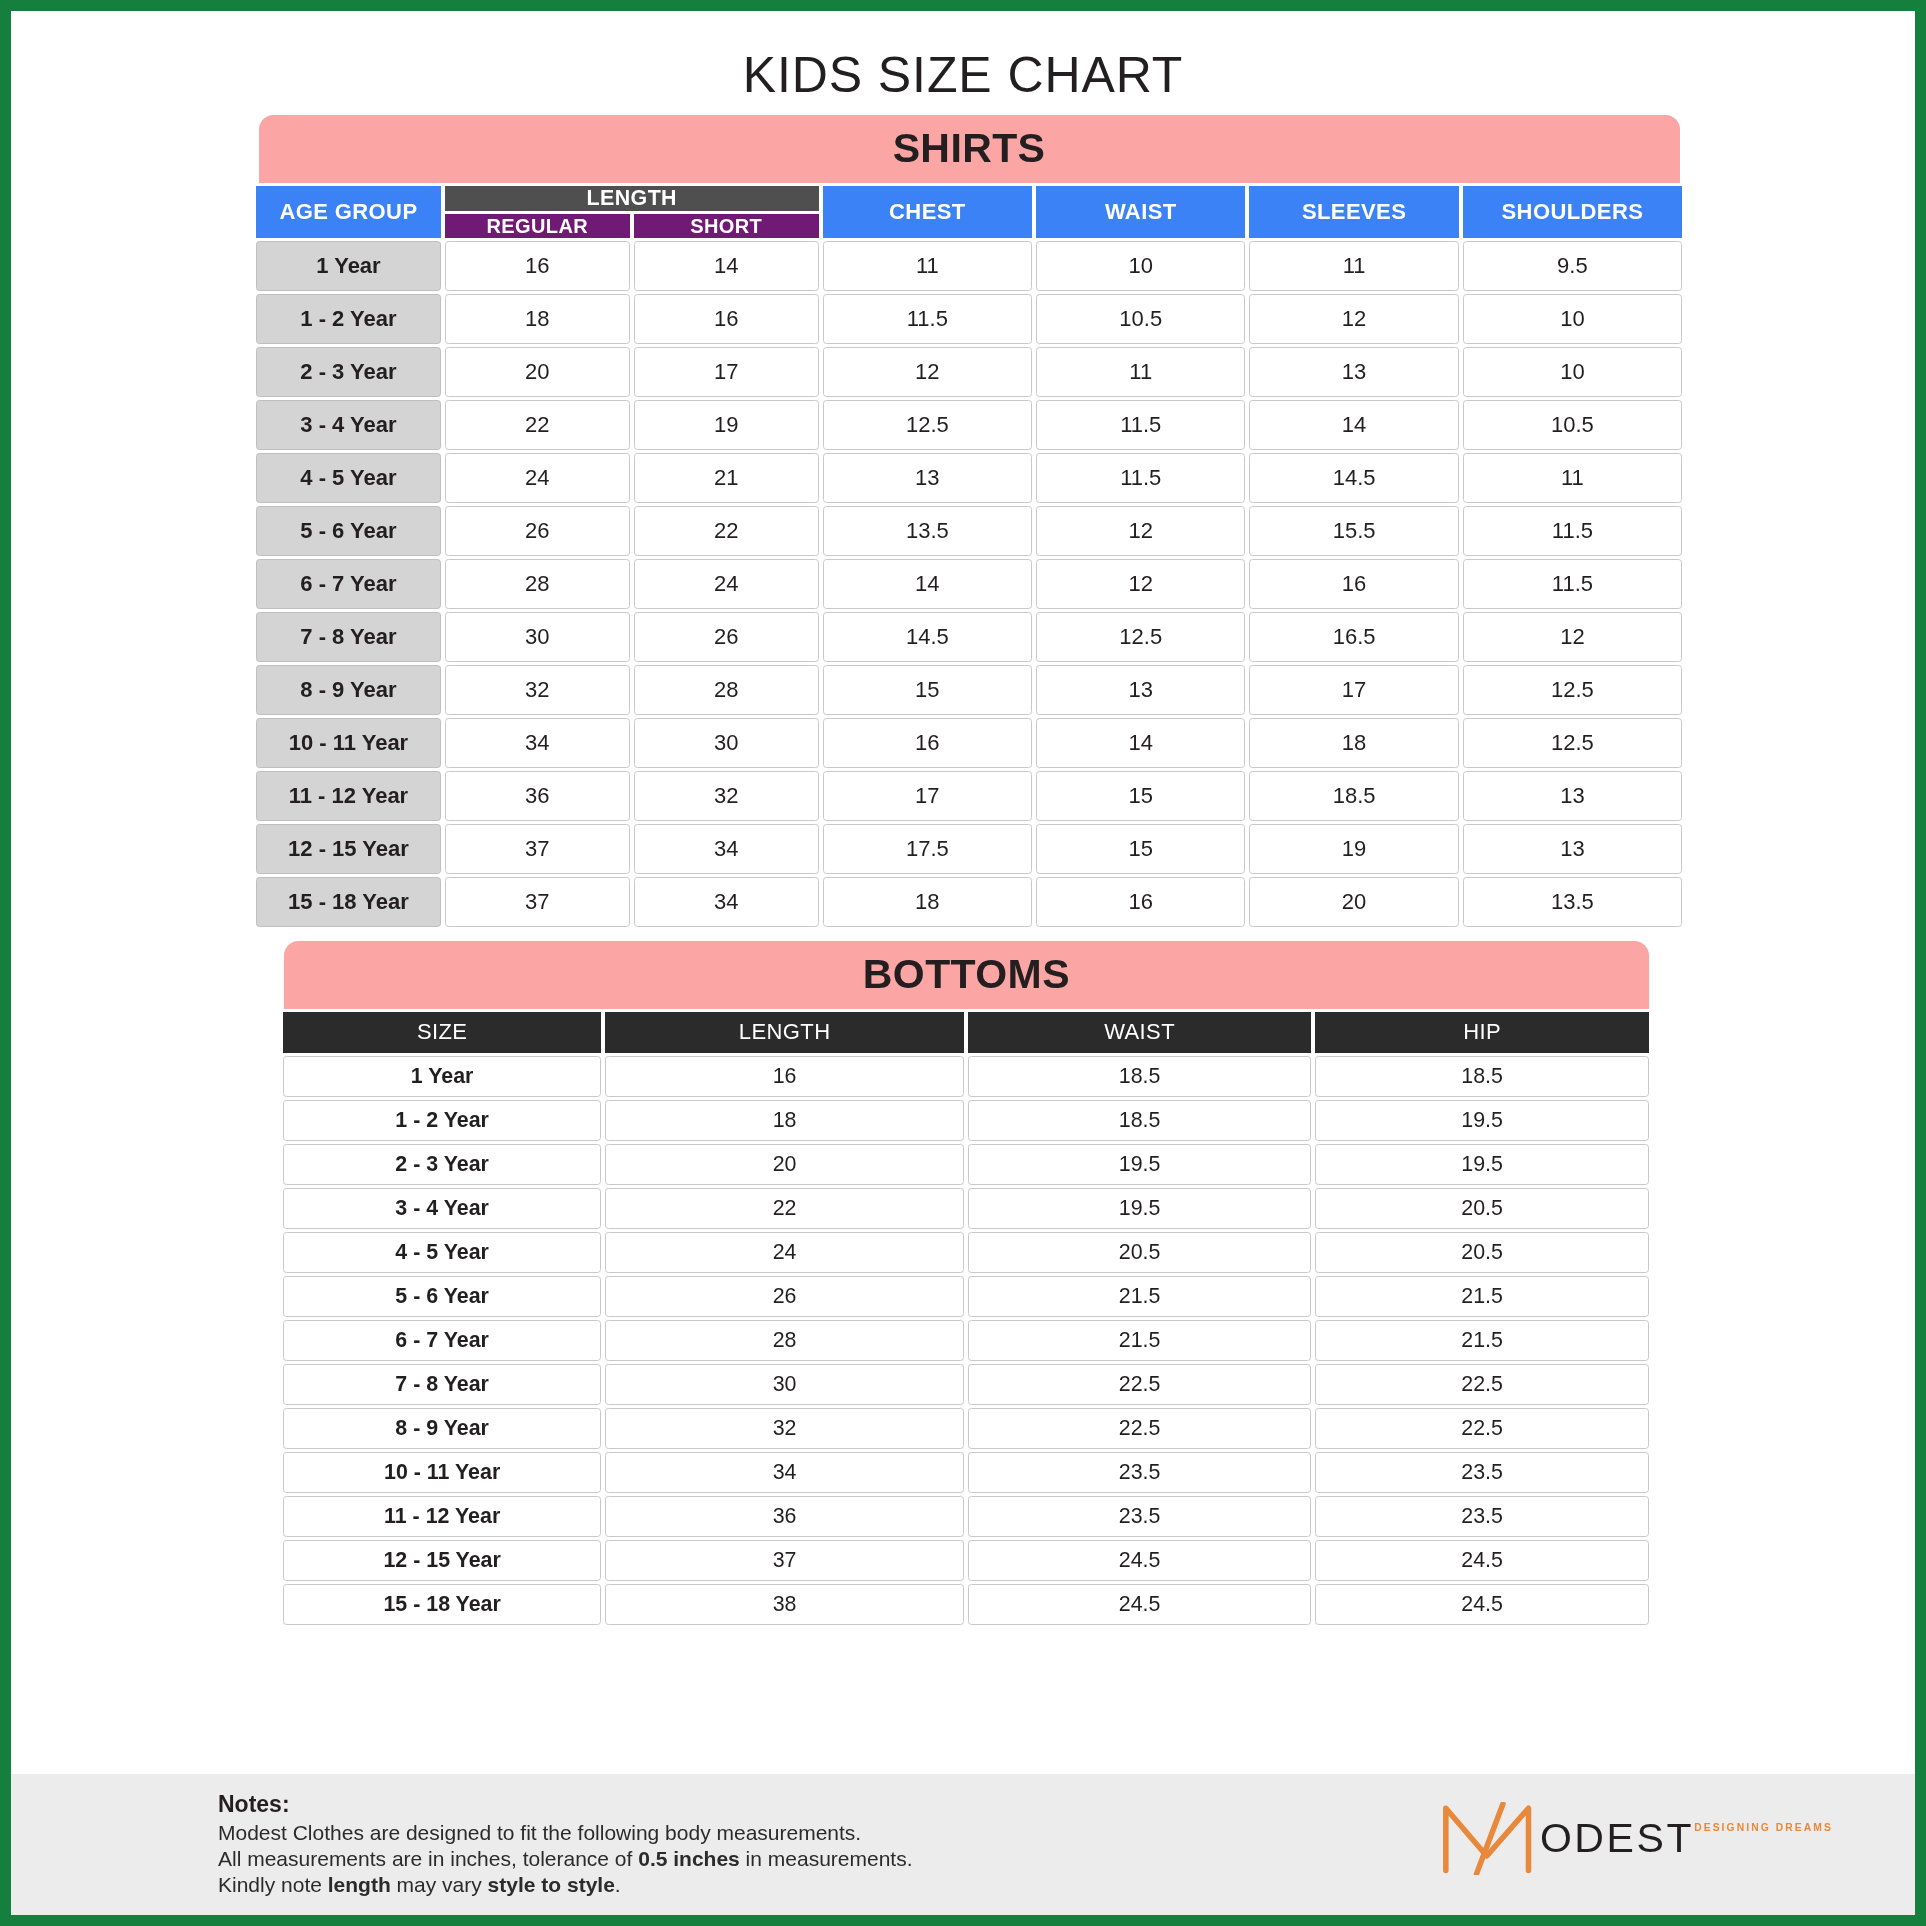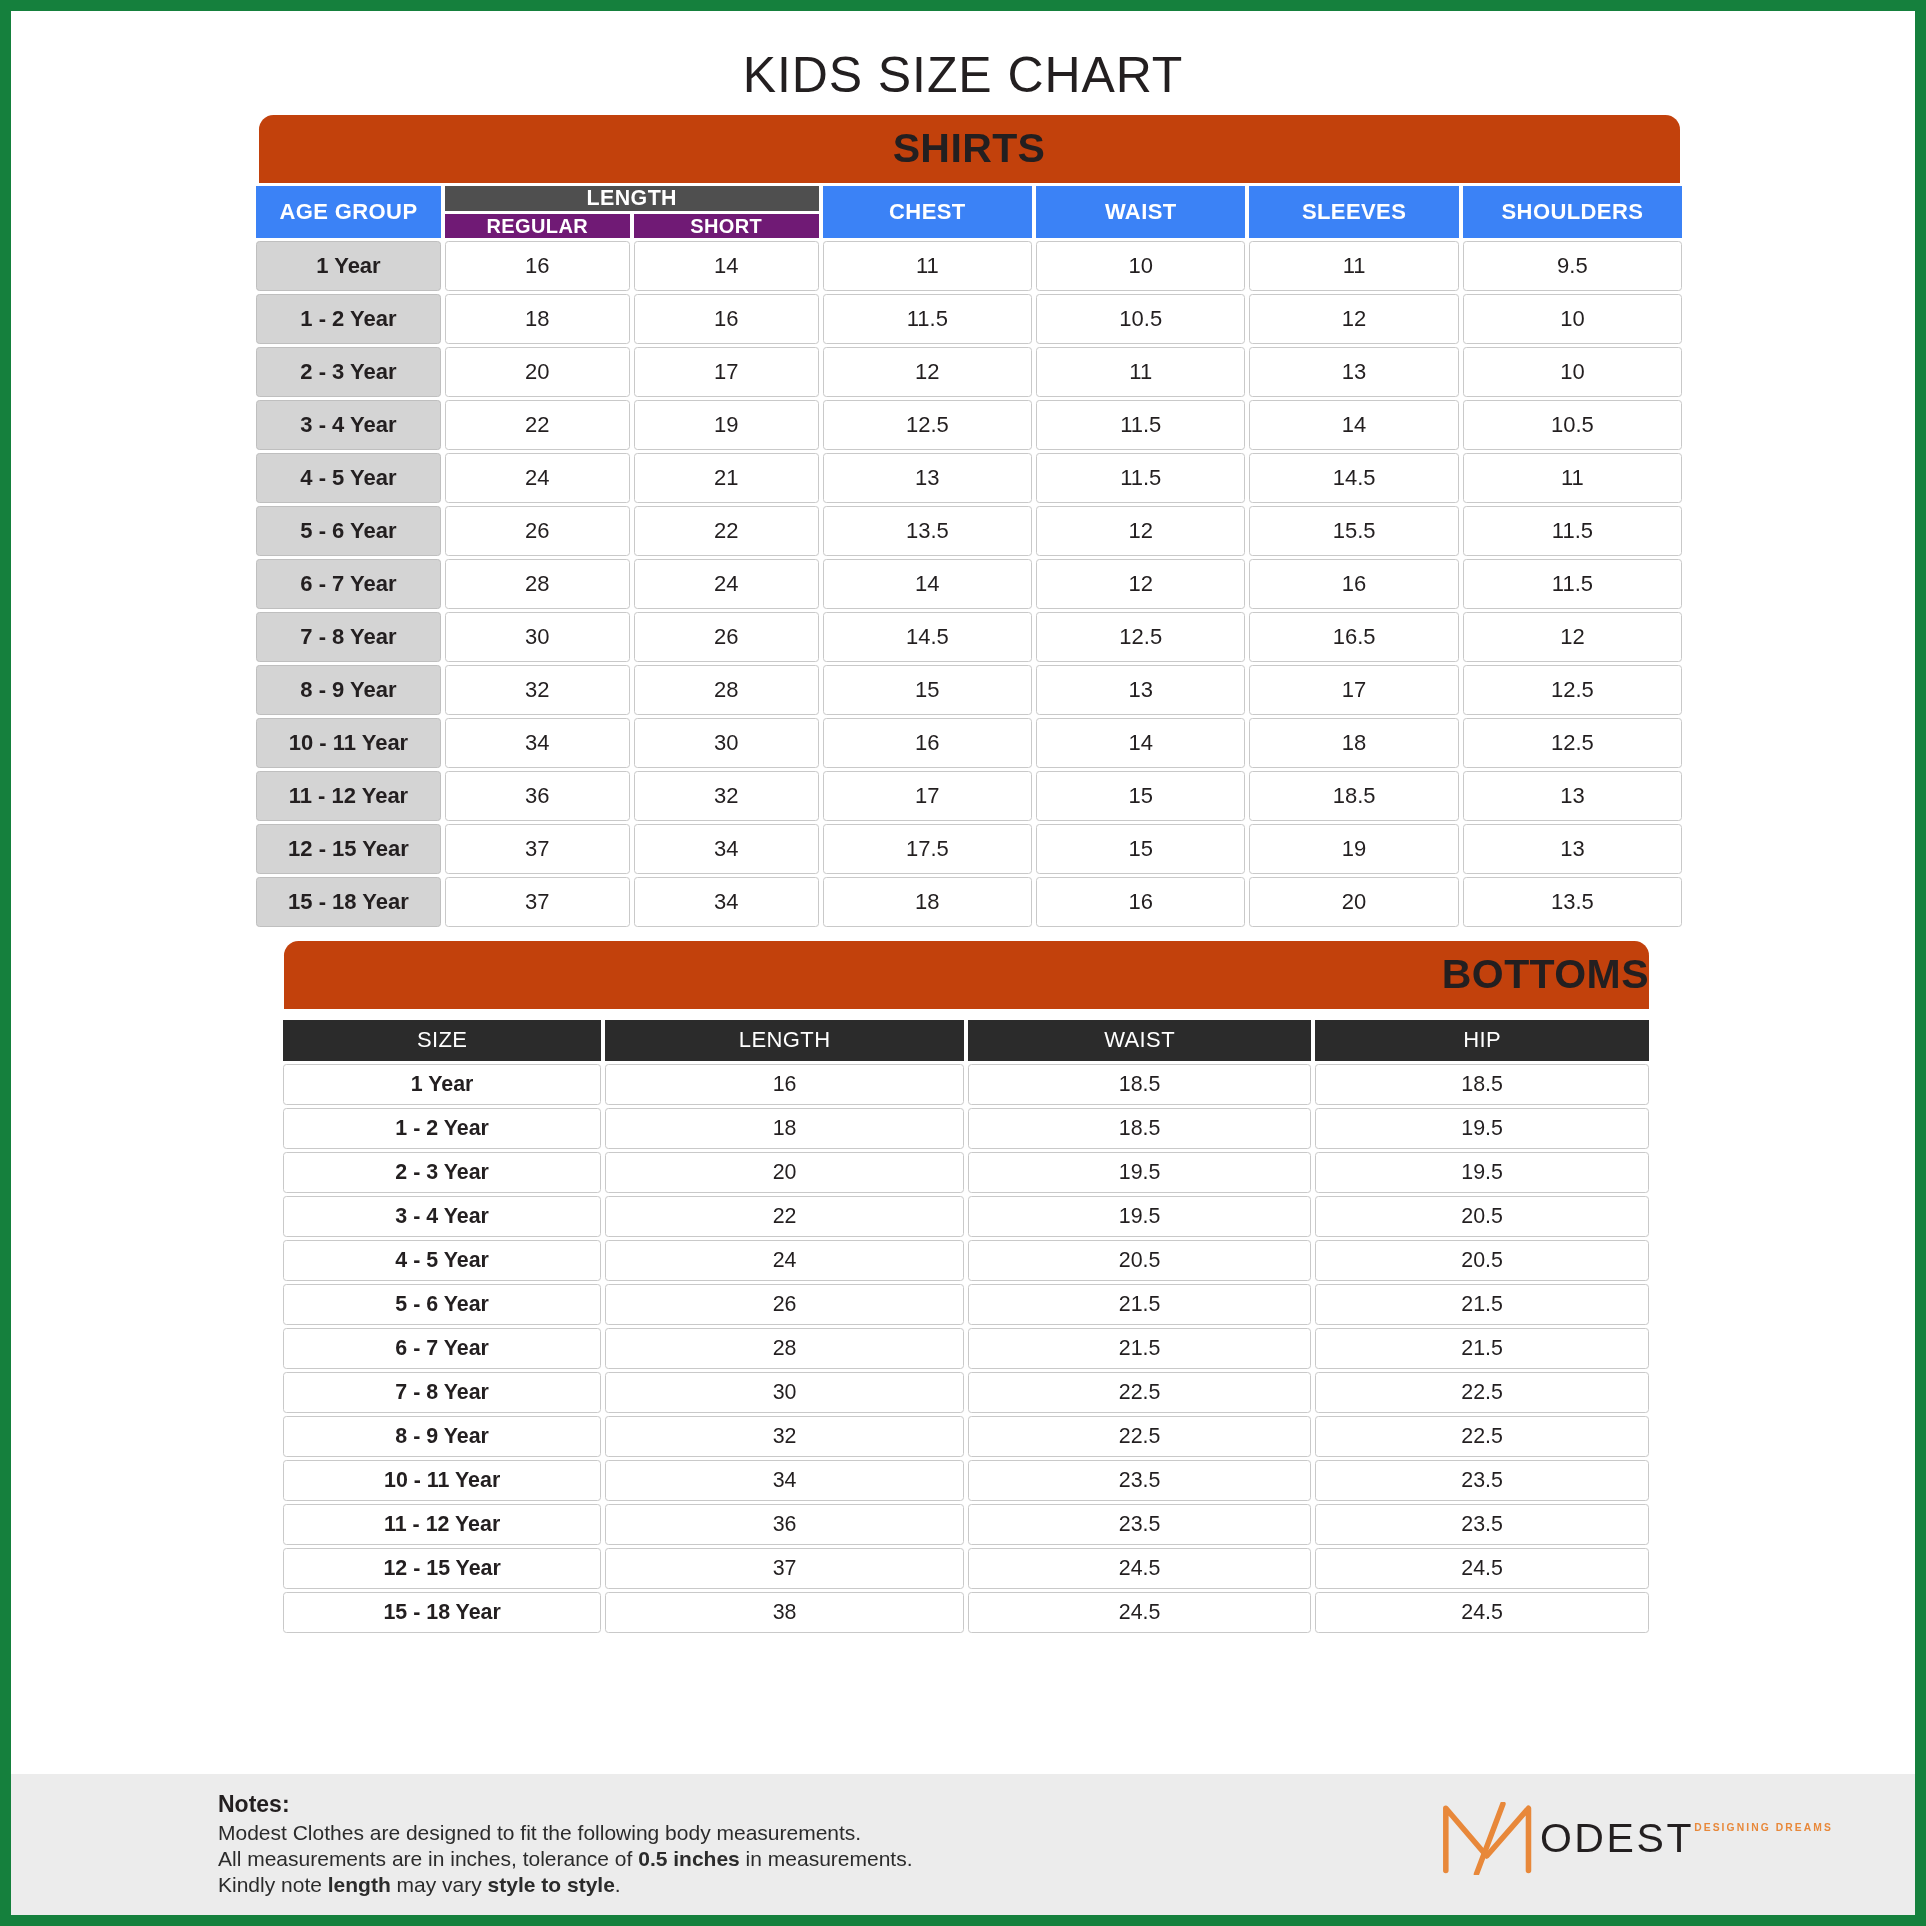--- a/index.html
+++ b/index.html
@@ -38,41 +38,40 @@
     letter-spacing: 0.9px;
     margin: 20.5px 0 11px 0;
     color: #231f20;
   }
 
   
   .section {
     position: relative;
   }
   .banner {
-    background: #c2410c;
+    background: #fca5a5;
     border-radius: 14.5px 14.5px 0 0;
     text-align: center;
     font-size: 41px;
     font-weight: 700;
     letter-spacing: 0.4px;
     padding: 10.3px 0 11px 0;
     color: #231f20;
   }
   .shirts-banner {
     width: 1421px;
     margin: 0 auto 0 auto;
     position: relative;
     left: 6px;
   }
   .bottoms-banner {
     width: 1365px;
-    margin: 8px auto;
+    margin: 0 auto;
     position: relative;
     left: 3.4px;
-    text-align: right;
   }
 
   
   .shirts-wrap {
     width: 1434px;
     margin: 0 auto;
     position: relative;
     left: 6px;
   }
   table {

